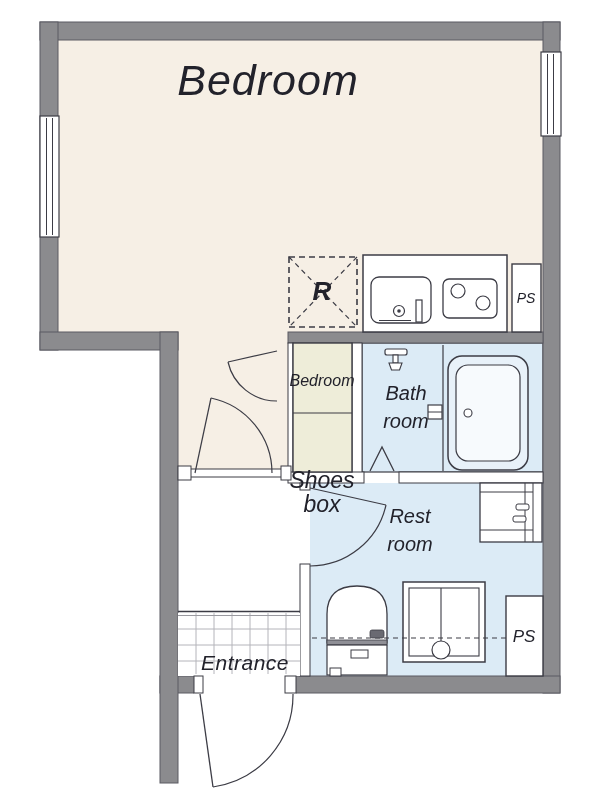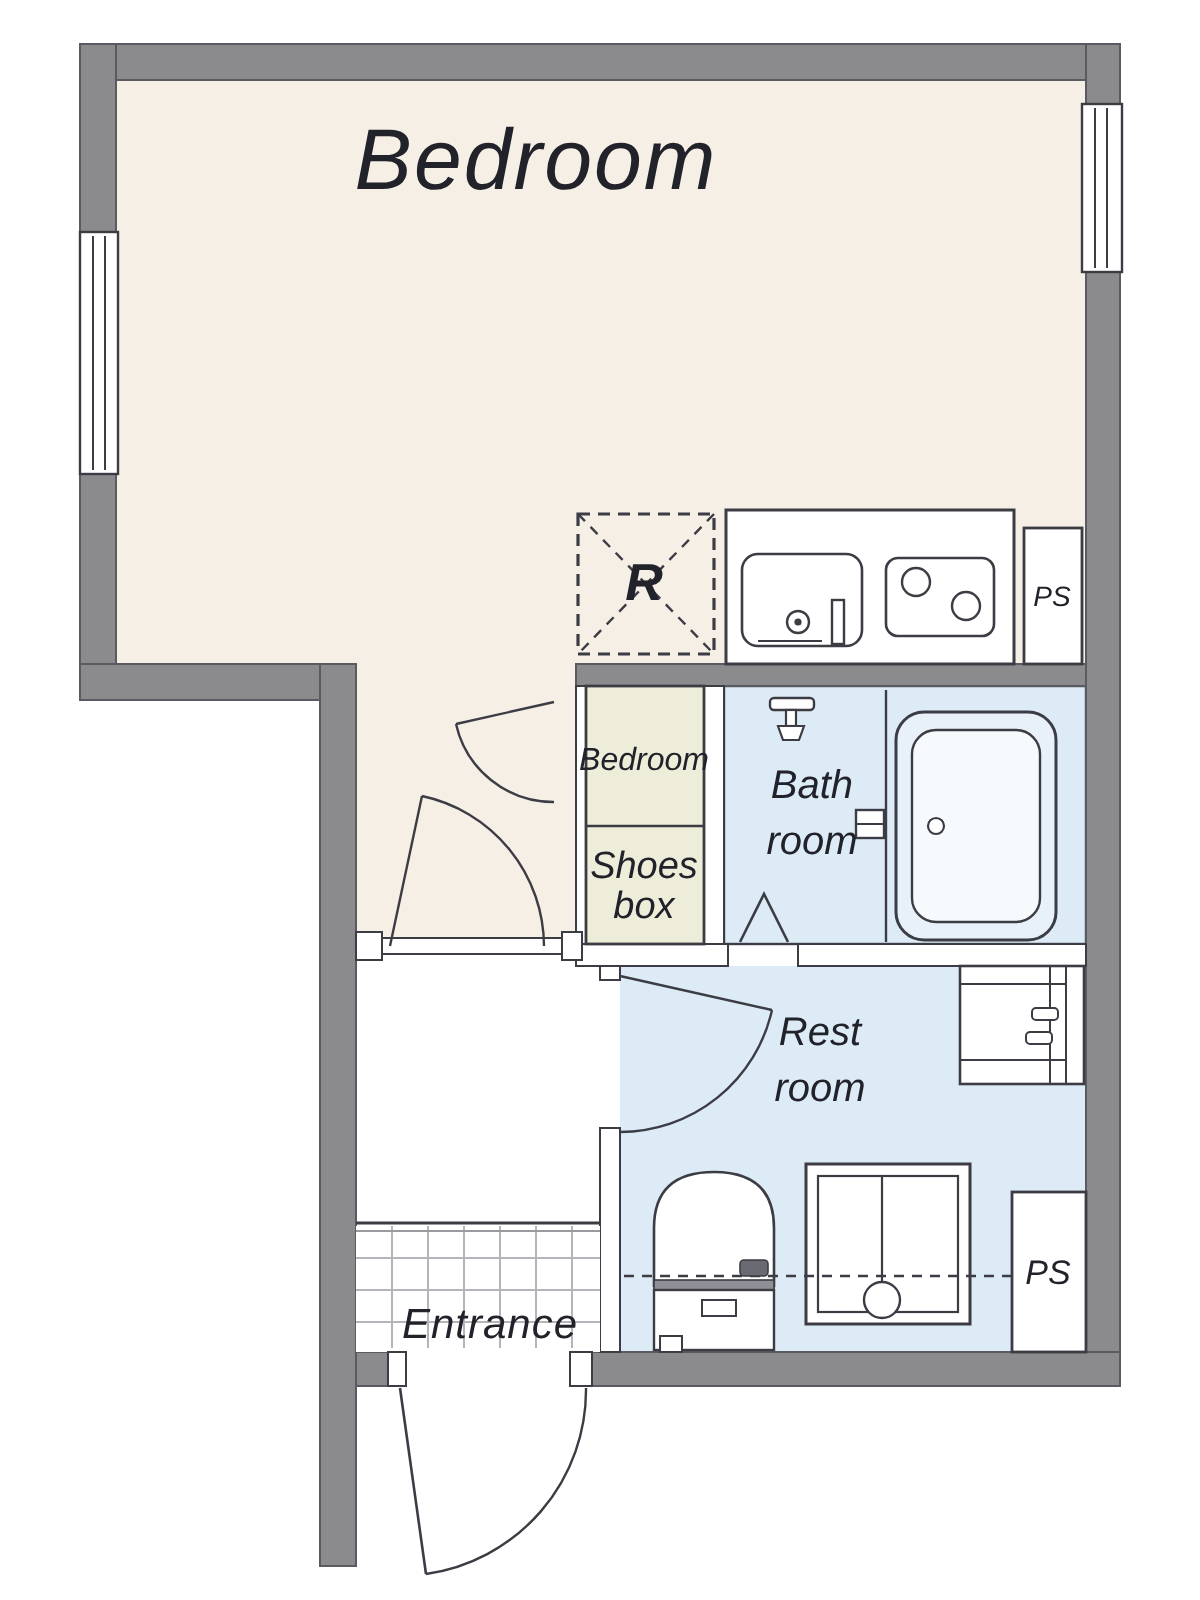--- a/index.html
+++ b/index.html
@@ -8,21 +8,21 @@
         font-family:Liberation Sans, sans-serif;}
   .plan svg{position:absolute;left:0;top:0;}
   .lbl{position:absolute;transform:translate(-50%,-50%);
        font-style:italic;color:#22222b;white-space:pre-line;
        text-align:center;line-height:1.15;pointer-events:none;}
   .lbl-bedroom{font-size:43px;letter-spacing:1px;}
   .lbl-r{font-size:26px;font-weight:600;}
   .lbl-ps-top{font-size:14px;}
   .lbl-ps-bottom{font-size:17px;}
   .lbl-closet{font-size:16px;}
-  .lbl-shoes{font-size:19px;line-height:1.05;}
+  .lbl-shoes{font-size:23px;line-height:1.05;margin-top:48px;}
   .lbl-bath{font-size:20px;line-height:1.4;}
   .lbl-rest{font-size:20px;line-height:1.38;}
   .lbl-entrance{font-size:21px;letter-spacing:.5px;margin-top:20px;}
   
   .wall{fill:var(--c-walls,#8b8b8e);stroke:var(--c-wall_edge,#5a5a62);stroke-width:1;}
   .fx{stroke:var(--c-line,#3c3c45);fill:#ffffff;}
   .fxn{stroke:var(--c-line,#3c3c45);fill:none;}
   .part{fill:#ffffff;stroke:var(--c-line,#3c3c45);stroke-width:1;}
 </style>
 </head>

